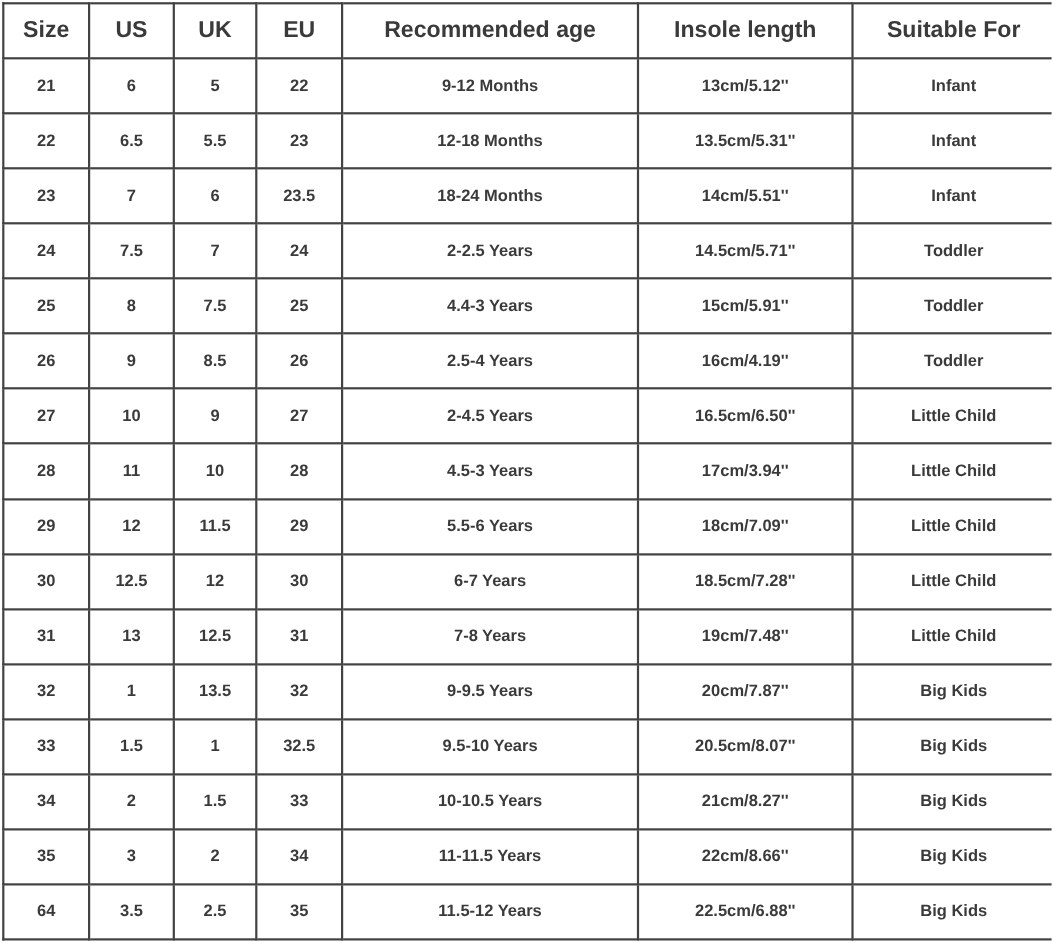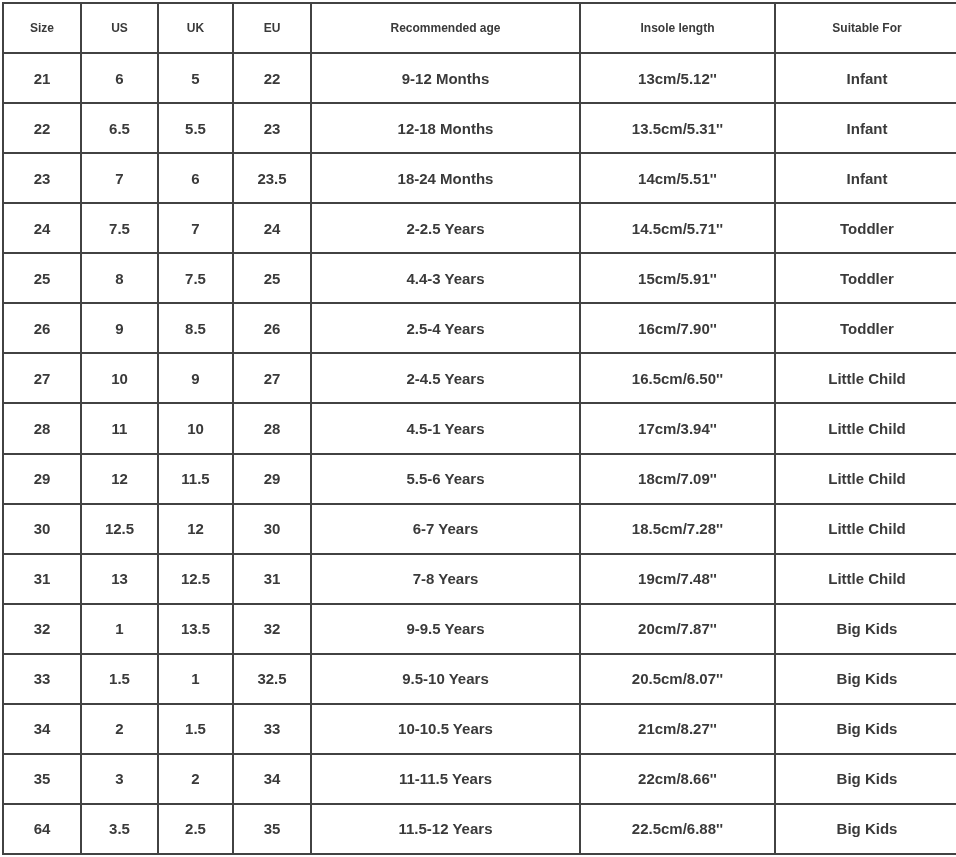--- a/index.html
+++ b/index.html
@@ -25,21 +25,21 @@
     text-align: center;
     vertical-align: middle;
     font-weight: bold;
     color: #3a3a3a;
     padding: 0 4px;
     height: 48px;
     overflow: hidden;
     white-space: nowrap;
   }
   table.size-chart th {
-    font-size: 12px;
+    font-size: 21px;
   }
   table.size-chart td {
     font-size: 15px;
   }
   col.c-size { width: 78px; }
   col.c-us   { width: 77px; }
   col.c-uk   { width: 75px; }
   col.c-eu   { width: 78px; }
   col.c-age  { width: 269px; }
   col.c-insole { width: 195px; }
@@ -114,38 +114,38 @@
         <td>4.4-3 Years</td>
         <td>15cm/5.91''</td>
         <td>Toddler</td>
       </tr>
       <tr>
         <td>26</td>
         <td>9</td>
         <td>8.5</td>
         <td>26</td>
         <td>2.5-4 Years</td>
-        <td>16cm/7.90''</td>
+        <td>16cm/4.19''</td>
         <td>Toddler</td>
       </tr>
       <tr>
         <td>27</td>
         <td>10</td>
         <td>9</td>
         <td>27</td>
         <td>2-4.5 Years</td>
         <td>16.5cm/6.50''</td>
         <td>Little Child</td>
       </tr>
       <tr>
         <td>28</td>
         <td>11</td>
         <td>10</td>
         <td>28</td>
-        <td>4.5-1 Years</td>
+        <td>4.5-3 Years</td>
         <td>17cm/3.94''</td>
         <td>Little Child</td>
       </tr>
       <tr>
         <td>29</td>
         <td>12</td>
         <td>11.5</td>
         <td>29</td>
         <td>5.5-6 Years</td>
         <td>18cm/7.09''</td>

